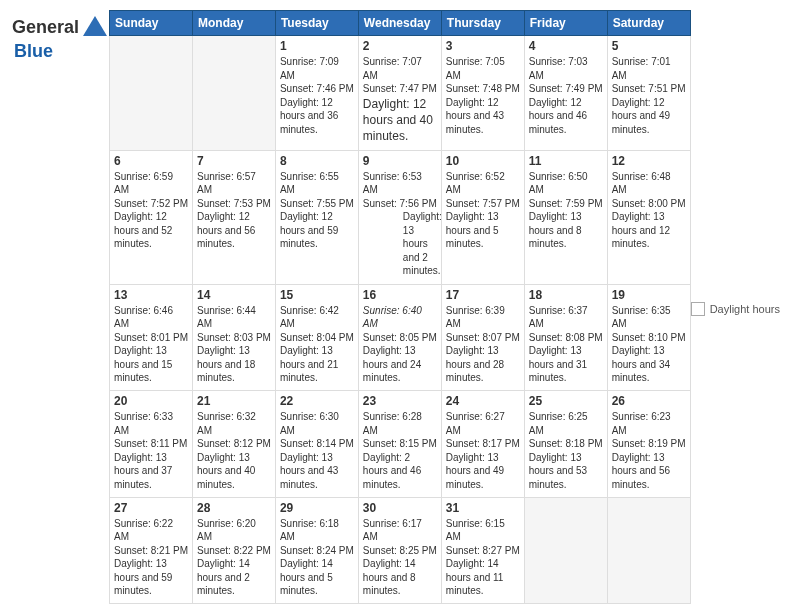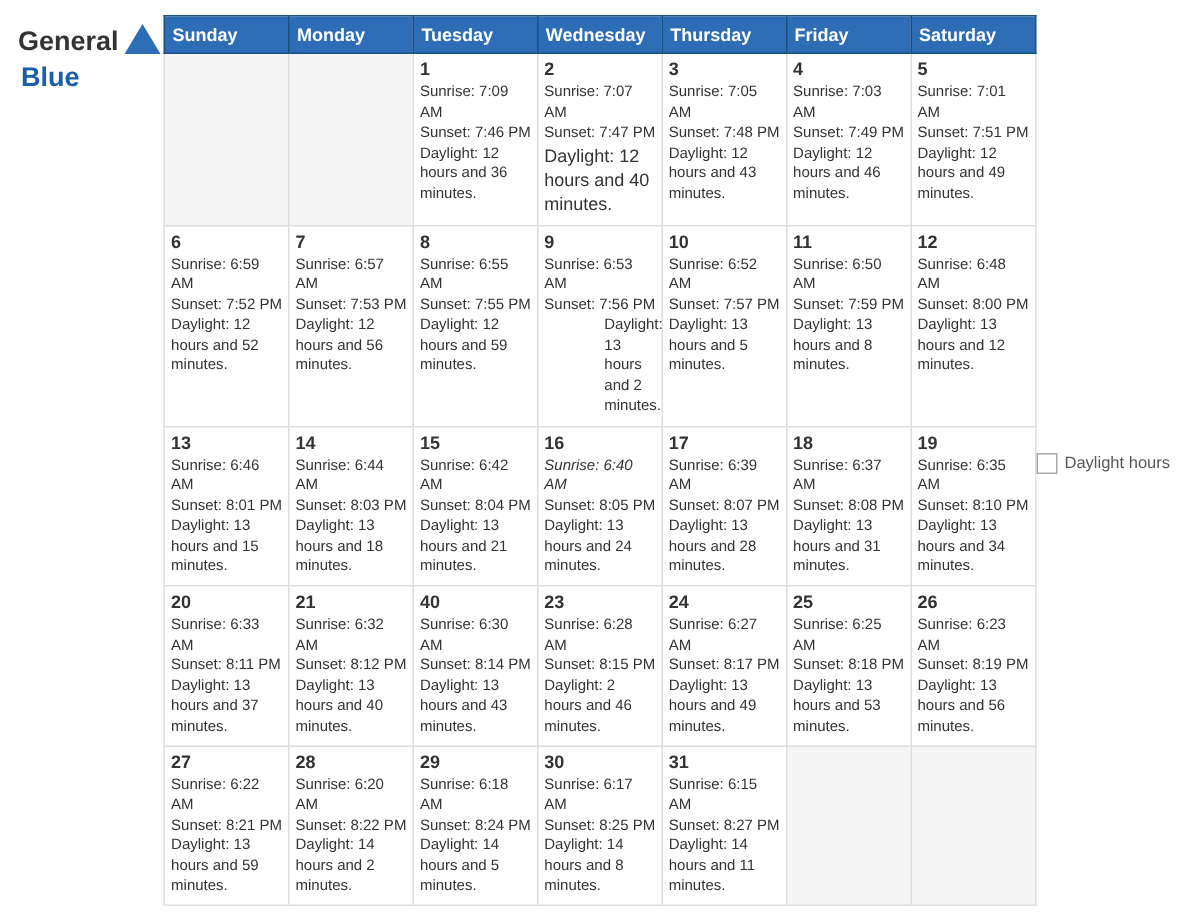--- a/index.html
+++ b/index.html
@@ -263,21 +263,21 @@
             <div style="font-size: 10px; line-height: 1.35;">Sunset: 8:11 PM</div>
             <div style="font-size: 10px; line-height: 1.35;">Daylight: 13 hours and 37 minutes.</div>
           </td>
           <td>
             <span class="day-num">21</span>
             <div style="font-size: 10px; line-height: 1.35;">Sunrise: 6:32 AM</div>
             <div style="font-size: 10px; line-height: 1.35;">Sunset: 8:12 PM</div>
             <div style="font-size: 10px; line-height: 1.35;">Daylight: 13 hours and 40 minutes.</div>
           </td>
           <td>
-            <span class="day-num">40</span>
+            <span class="day-num">22</span>
             <div style="font-size: 10px; line-height: 1.35;">Sunrise: 6:30 AM</div>
             <div style="font-size: 10px; line-height: 1.35;">Sunset: 8:14 PM</div>
             <div style="font-size: 10px; line-height: 1.35;">Daylight: 13 hours and 43 minutes.</div>
           </td>
           <td>
             <span class="day-num">23</span>
             <div style="font-size: 10px; line-height: 1.35;">Sunrise: 6:28 AM</div>
             <div style="font-size: 10px; line-height: 1.35;">Sunset: 8:15 PM</div>
             <div style="font-size: 10px; line-height: 1.35;">Daylight: 2 hours and 46 minutes.</div>
           </td>

